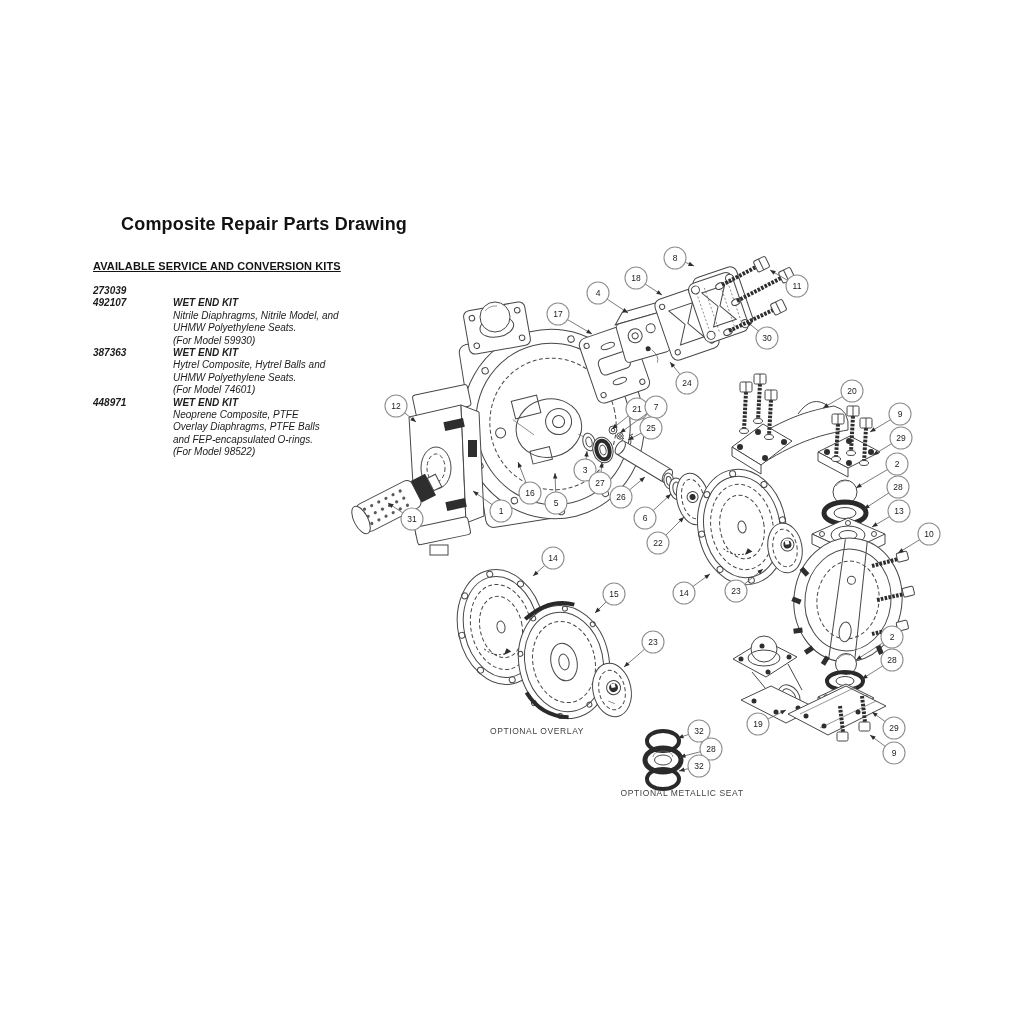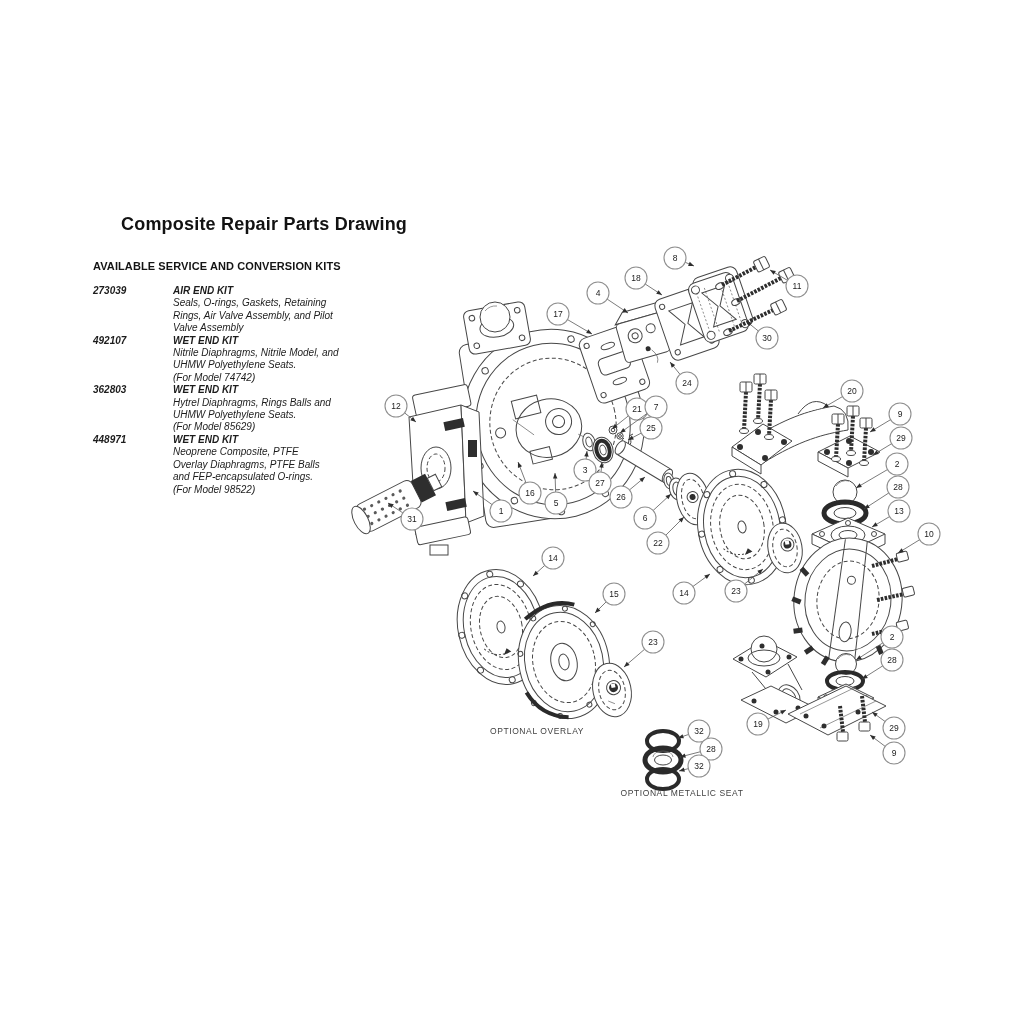--- a/index.html
+++ b/index.html
@@ -1,21 +1,21 @@
 <!DOCTYPE html>
 <html><head>
 <meta charset="utf-8">
 <style>
   html,body { margin:0; padding:0; }
   body {
     width:1024px; height:1024px; background:#ffffff; position:relative;
     font-family:"Liberation Sans", sans-serif; overflow:hidden;
   }
   .doc-title { position:absolute; left:93px; top:214px; font-size:18px; font-weight:bold; color:#121212; letter-spacing:0.2px;margin-left:28px; }
-  .section-subtitle { position:absolute; left:93px; top:260px; font-size:11px; font-weight:bold; color:#141414; letter-spacing:0.1px; }
+  .section-subtitle { position:absolute; left:93px; top:260px; font-size:11px; font-weight:bold; color:#141414; letter-spacing:0.1px;text-decoration:underline; }
   .kit-list { position:absolute; left:93px; top:285px; width:310px; font-size:10px; line-height:12.4px; color:#1c1c1c;font-style:italic; }
   .kit-row { display:flex; align-items:flex-start; }
   .kit-number { width:80px; flex:none; font-weight:bold; }
   .kit-name { font-weight:bold; }
   #drawing { position:absolute; left:0; top:0; }
 
   
   .ln   { fill:none; stroke:#474747; stroke-width:1; }
   .fw   { fill:#ffffff; stroke:#474747; stroke-width:1; }
   .thin { fill:none; stroke:#6a6a6a; stroke-width:0.7; }
@@ -34,43 +34,37 @@
 </style>
 </head>
 <body>
 
 <div class="doc-title">Composite Repair Parts Drawing</div>
 <div class="section-subtitle">AVAILABLE SERVICE AND CONVERSION KITS</div>
 
 <div class="kit-list">
   <div class="kit-row">
     <div class="kit-number">273039</div>
-    <div class="kit-details">
-      <div class="kit-name">AIR END KIT</div>
-      <div class="kit-line">Seals, O-rings, Gaskets, Retaining</div>
-      <div class="kit-line">Rings, Air Valve Assembly, and Pilot</div>
-      <div class="kit-line">Valve Assembly</div>
-    </div>
   </div>
   <div class="kit-row">
     <div class="kit-number">492107</div>
     <div class="kit-details">
       <div class="kit-name">WET END KIT</div>
       <div class="kit-line">Nitrile Diaphragms, Nitrile Model, and</div>
       <div class="kit-line">UHMW Polyethylene Seats.</div>
-      <div class="kit-line">(For Model 74742)</div>
+      <div class="kit-line">(For Model 59930)</div>
     </div>
   </div>
   <div class="kit-row">
-    <div class="kit-number">362803</div>
+    <div class="kit-number">387363</div>
     <div class="kit-details">
       <div class="kit-name">WET END KIT</div>
-      <div class="kit-line">Hytrel Diaphragms, Rings Balls and</div>
+      <div class="kit-line">Hytrel Composite, Hytrel Balls and</div>
       <div class="kit-line">UHMW Polyethylene Seats.</div>
-      <div class="kit-line">(For Model 85629)</div>
+      <div class="kit-line">(For Model 74601)</div>
     </div>
   </div>
   <div class="kit-row">
     <div class="kit-number">448971</div>
     <div class="kit-details">
       <div class="kit-name">WET END KIT</div>
       <div class="kit-line">Neoprene Composite, PTFE</div>
       <div class="kit-line">Overlay Diaphragms, PTFE Balls</div>
       <div class="kit-line">and FEP-encapsulated O-rings.</div>
       <div class="kit-line">(For Model 98522)</div>

